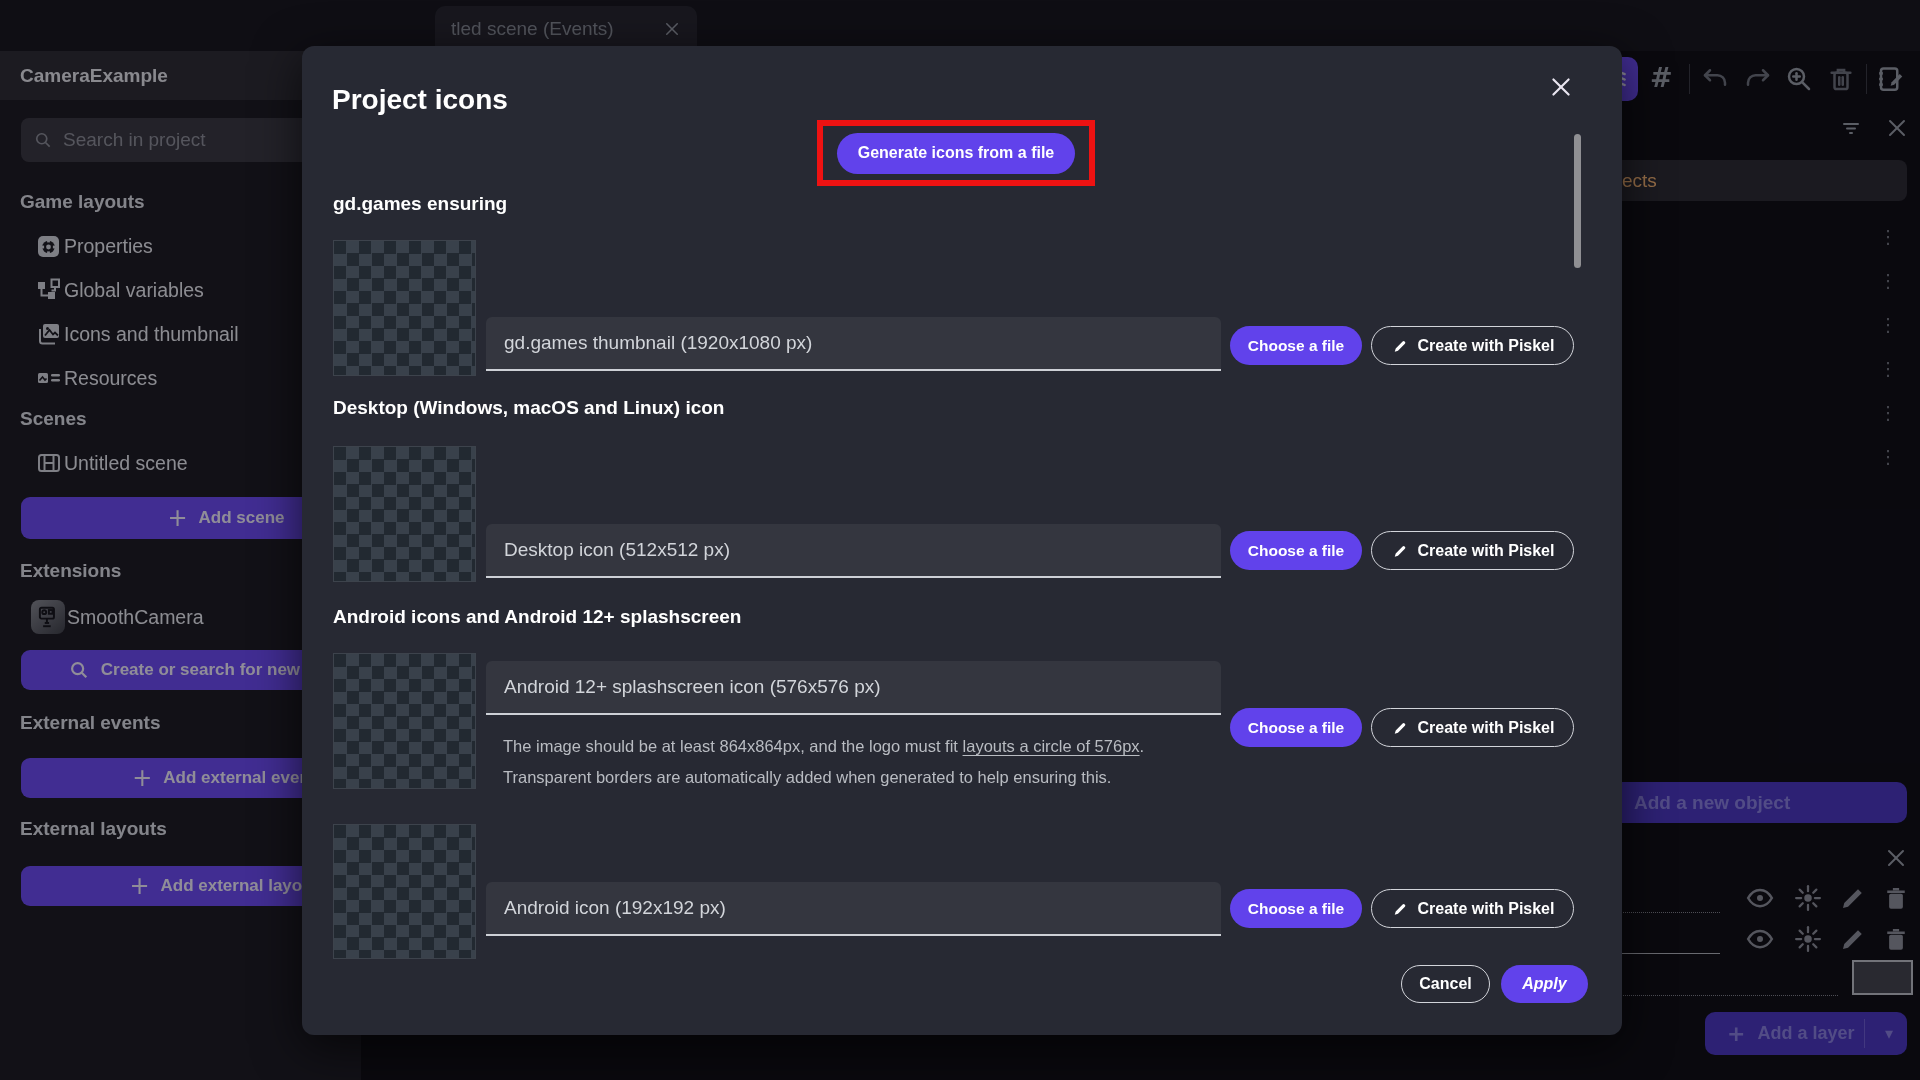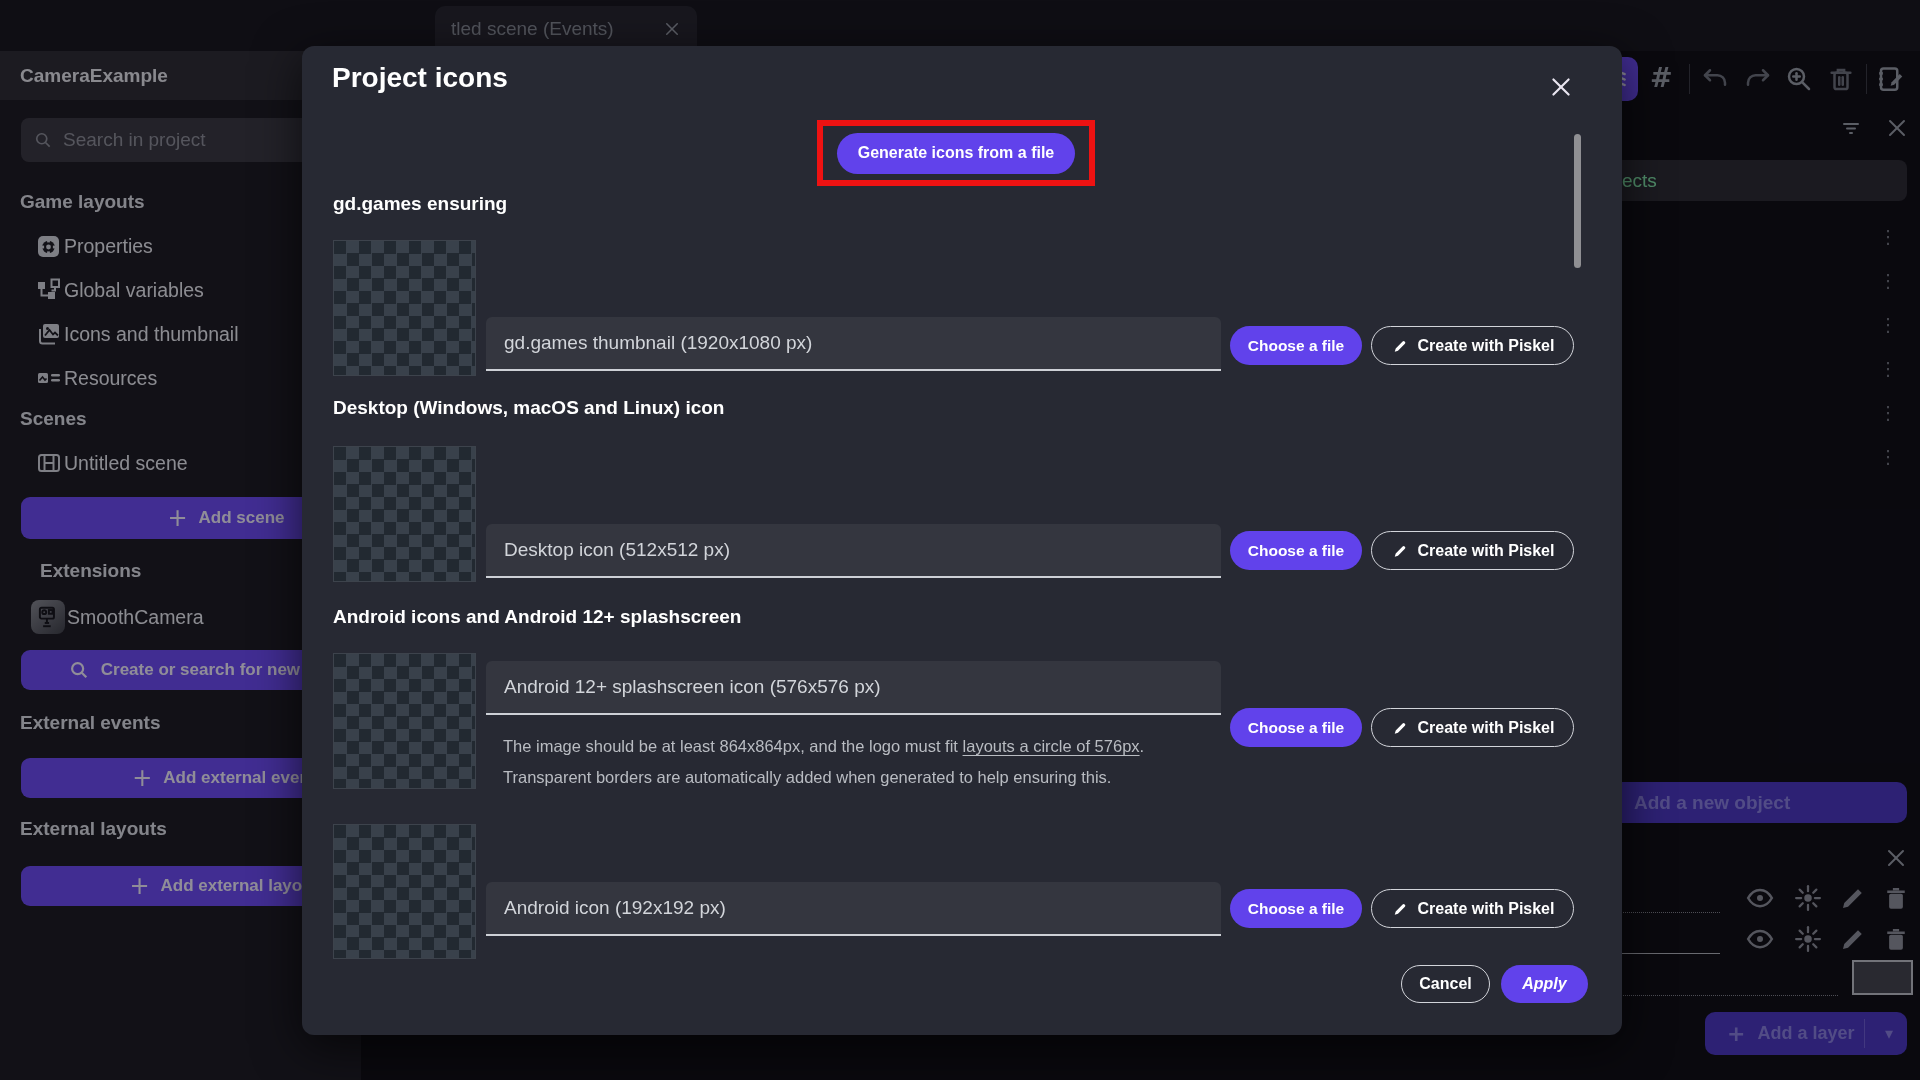--- a/index.html
+++ b/index.html
@@ -35,38 +35,38 @@
 
   .tbico{color:#9aa0a8;}
   .tbico.dim2{color:#6f747c;}
   .tbsep{width:1px;height:30px;background:#3a3c42;}
   .purple-tool{left:1594px;top:57px;width:44px;height:44px;background:#6d4cf5;border-radius:10px;
                display:flex;align-items:center;justify-content:center;}
   .hashg{font-size:27px;color:#9aa0a8;font-weight:bold;}
 
   .obj-search{left:1570px;top:160px;width:337px;height:41px;background:#2b2b31;border-radius:8px;
               display:flex;align-items:center;box-sizing:border-box;}
-  .obj-search span{margin-left:52px;font-size:19px;color:#86efac;}
+  .obj-search span{margin-left:52px;font-size:19px;color:#fdba74;}
   .obj-row{left:1612px;width:295px;height:44px;display:flex;align-items:center;justify-content:space-between;}
   .obj-row .nm{font-size:19px;color:#70747c;}
   .obj-row .kb{font-size:18px;color:#767a82;margin-right:10px;}
   .pbtn-rp{background:#4a38c2;border-radius:10px;color:#8a82e0;font-weight:bold;font-size:19px;
            display:flex;align-items:center;box-sizing:border-box;}
   .lyr-ico{color:#90939b;}
   .dotline{border-top:1px dotted #84868c;}
   .solidline{border-top:1px solid #b2b5bb;}
   .graybox{left:1852px;top:960px;width:57px;height:31px;background:#44464c;border:2px solid #c2c4ca;}
 
   
   .dim{left:0;top:0;width:1920px;height:1080px;background:rgba(4,3,10,0.42);z-index:50;}
 
   
   .modal{left:302px;top:46px;width:1320px;height:989px;background:#272933;border-radius:12px;z-index:100;
          box-shadow:0 12px 48px rgba(0,0,0,.65);}
-  .m-title{left:30px;top:16px;font-size:28px;font-weight:bold;color:#fff;}
+  .m-title{left:30px;top:38px;font-size:28px;font-weight:bold;color:#fff;}
   .m-close{left:1246px;top:28px;color:#e9e5f0;width:26px;height:26px;}
   .m-scroll{left:1272px;top:88px;width:7px;height:134px;background:#8f8f93;border-radius:4px;}
   .redbox{left:515px;top:74px;width:278px;height:66px;border:6px solid #ee1212;box-sizing:border-box;
           display:flex;align-items:center;justify-content:center;}
   .gen-btn{width:238px;height:41px;background:#6142eb;border-radius:21px;color:#fff;font-weight:bold;
            font-size:16px;display:flex;align-items:center;justify-content:center;}
   .sec-head{left:31px;font-size:19px;font-weight:bold;color:#fff;}
   .thumb{left:31px;width:143px;border:1px solid #3d434c;box-sizing:border-box;
          background:conic-gradient(#39414b 25%,#222931 0 50%,#39414b 0 75%,#222931 0) 0 0/25px 25px;}
   .field{left:184px;width:735px;height:54px;background:#34363f;border-radius:6px 6px 0 0;
@@ -186,21 +186,21 @@
           </svg>
       </span>
       <span class="lbl">Untitled scene</span>
     </div>
 
     <div class="ab pbtn-sb" style="left:21px;top:446px;width:340px;height:42px;padding-left:70px;">
       <span class="plus glyph">+</span>
       <span>Add scene</span>
     </div>
 
-    <div class="ab sb-sec" style="left:20px;top:509px;margin-left:20px;">Extensions</div>
+    <div class="ab sb-sec" style="left:20px;top:509px;">Extensions</div>
 
     <div class="ab sb-item" style="top:544px;height:44px;padding-left:19px;">
       <span class="cam-badge">
         <svg viewBox="0 0 24 24" width="26" height="26" fill="none" stroke="#16171b" stroke-width="1.8">
             <rect x="4.5" y="3.5" width="13" height="10" rx="1.5"></rect>
             <circle cx="8.5" cy="7.5" r="1.8"></circle>
             <rect x="12.8" y="5.6" width="3.4" height="3.4"></rect>
             <line x1="11" y1="13.5" x2="11" y2="17.5"></line>
             <line x1="7.5" y1="20.5" x2="14.5" y2="20.5"></line>
             <line x1="9" y1="17.5" x2="13" y2="17.5"></line>

